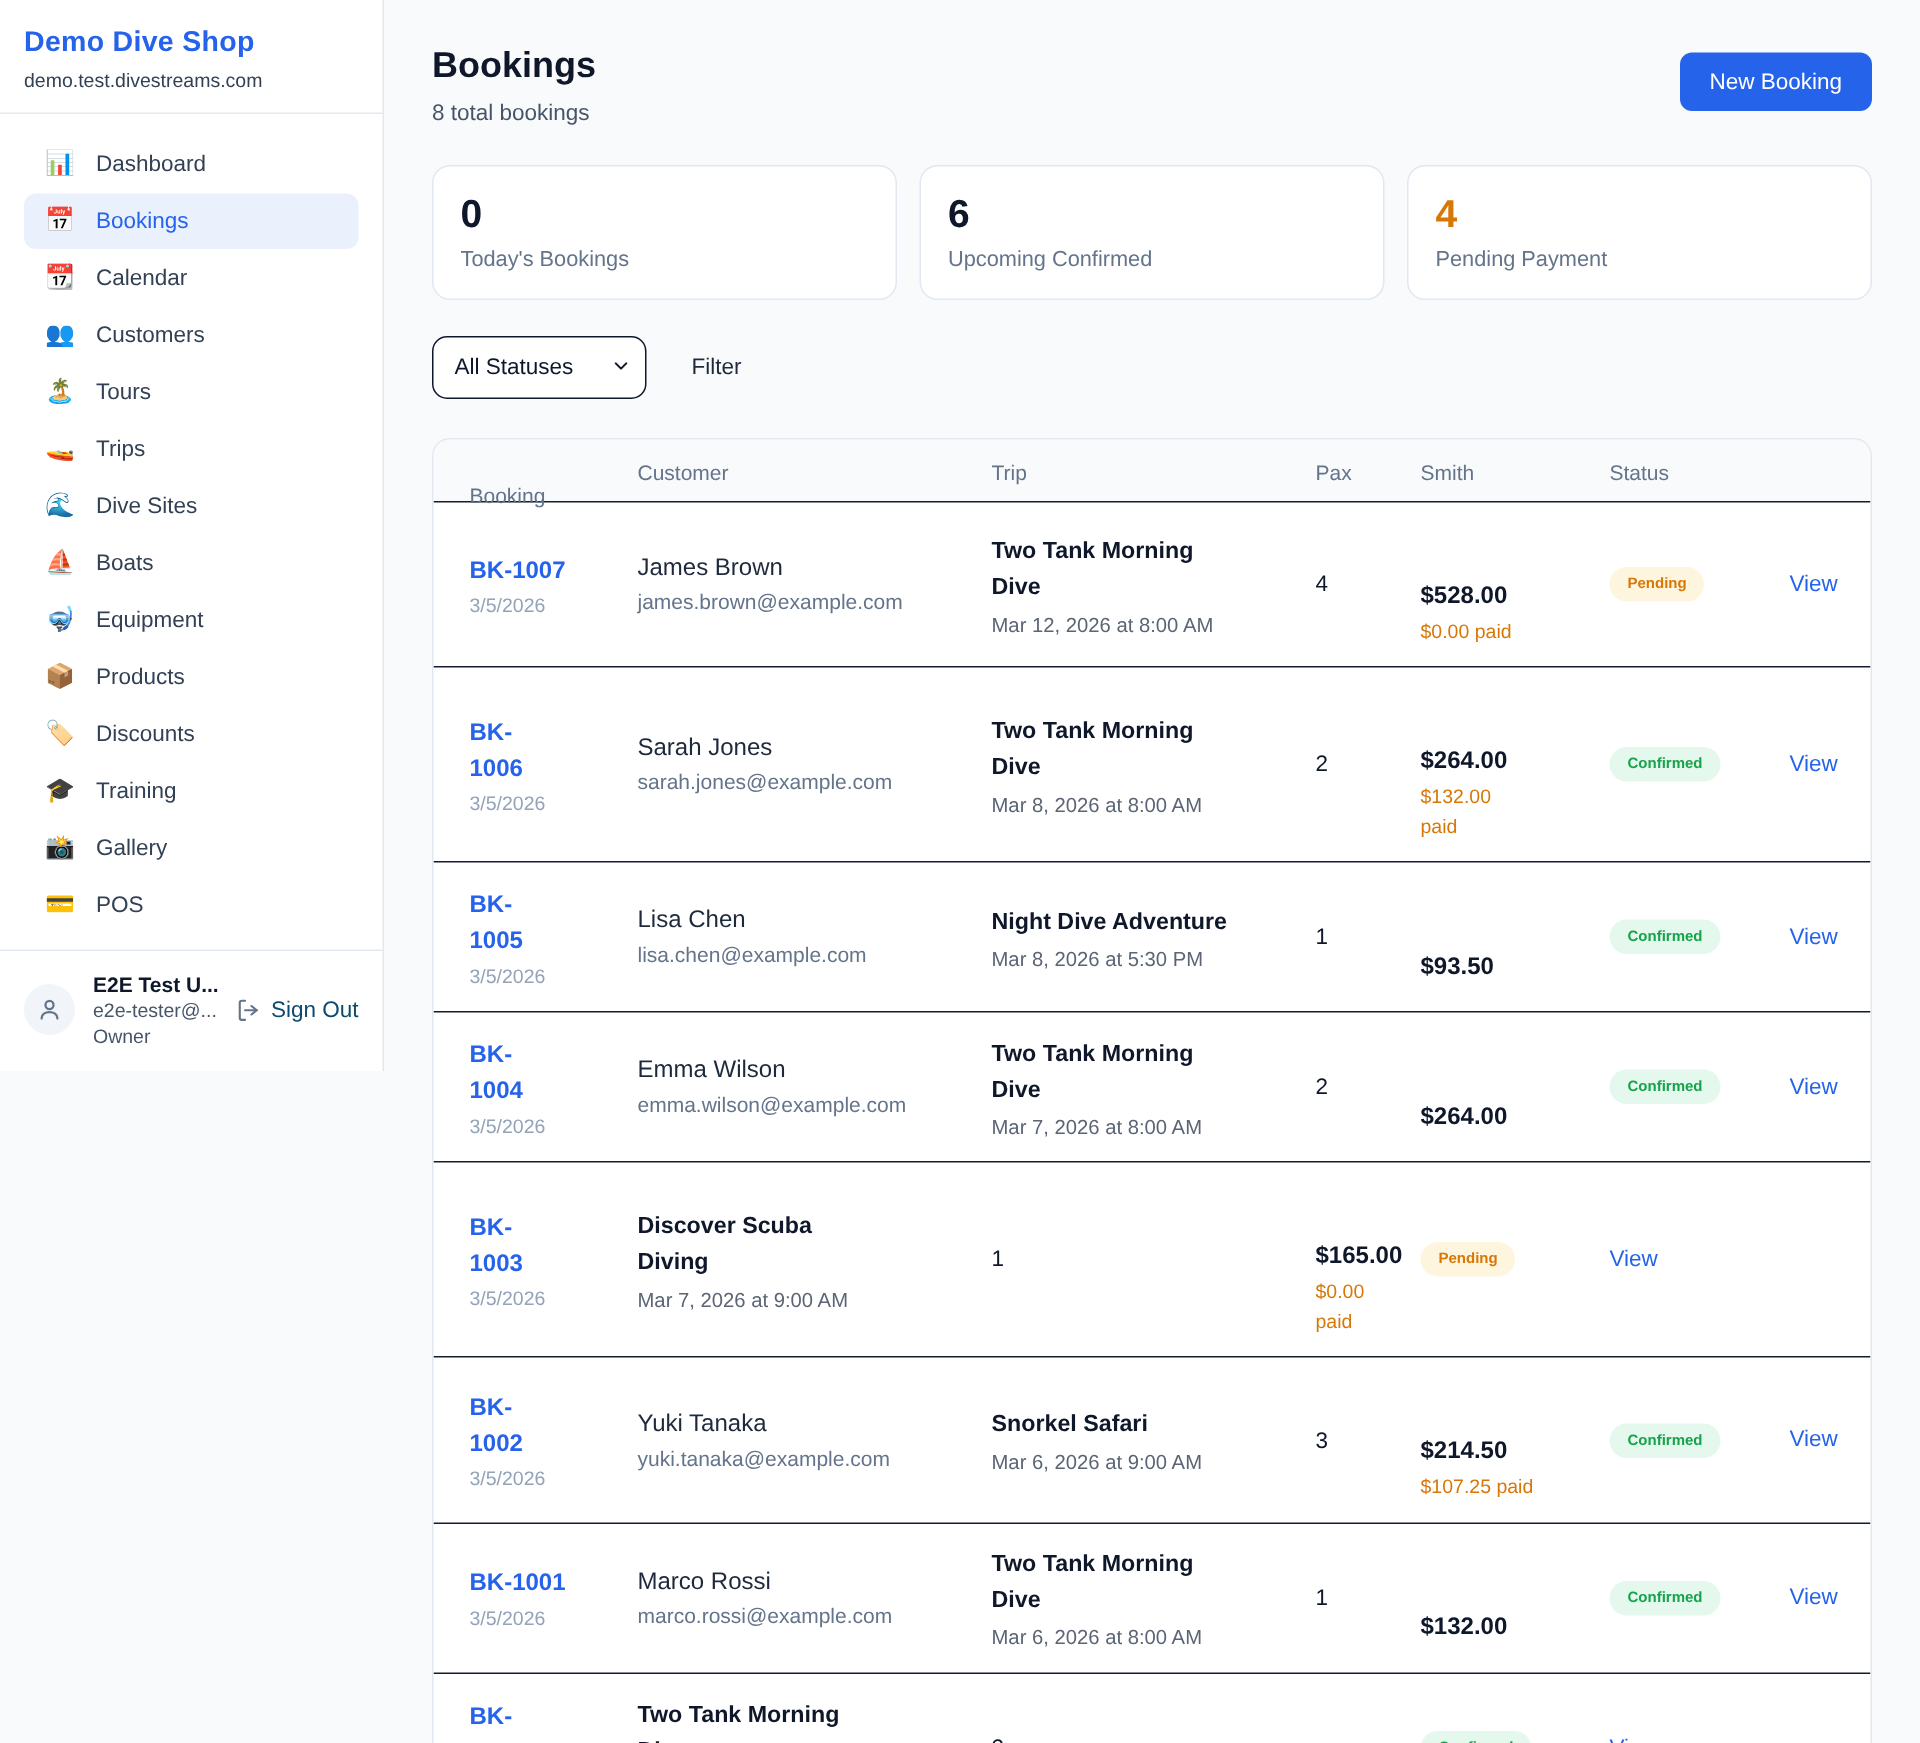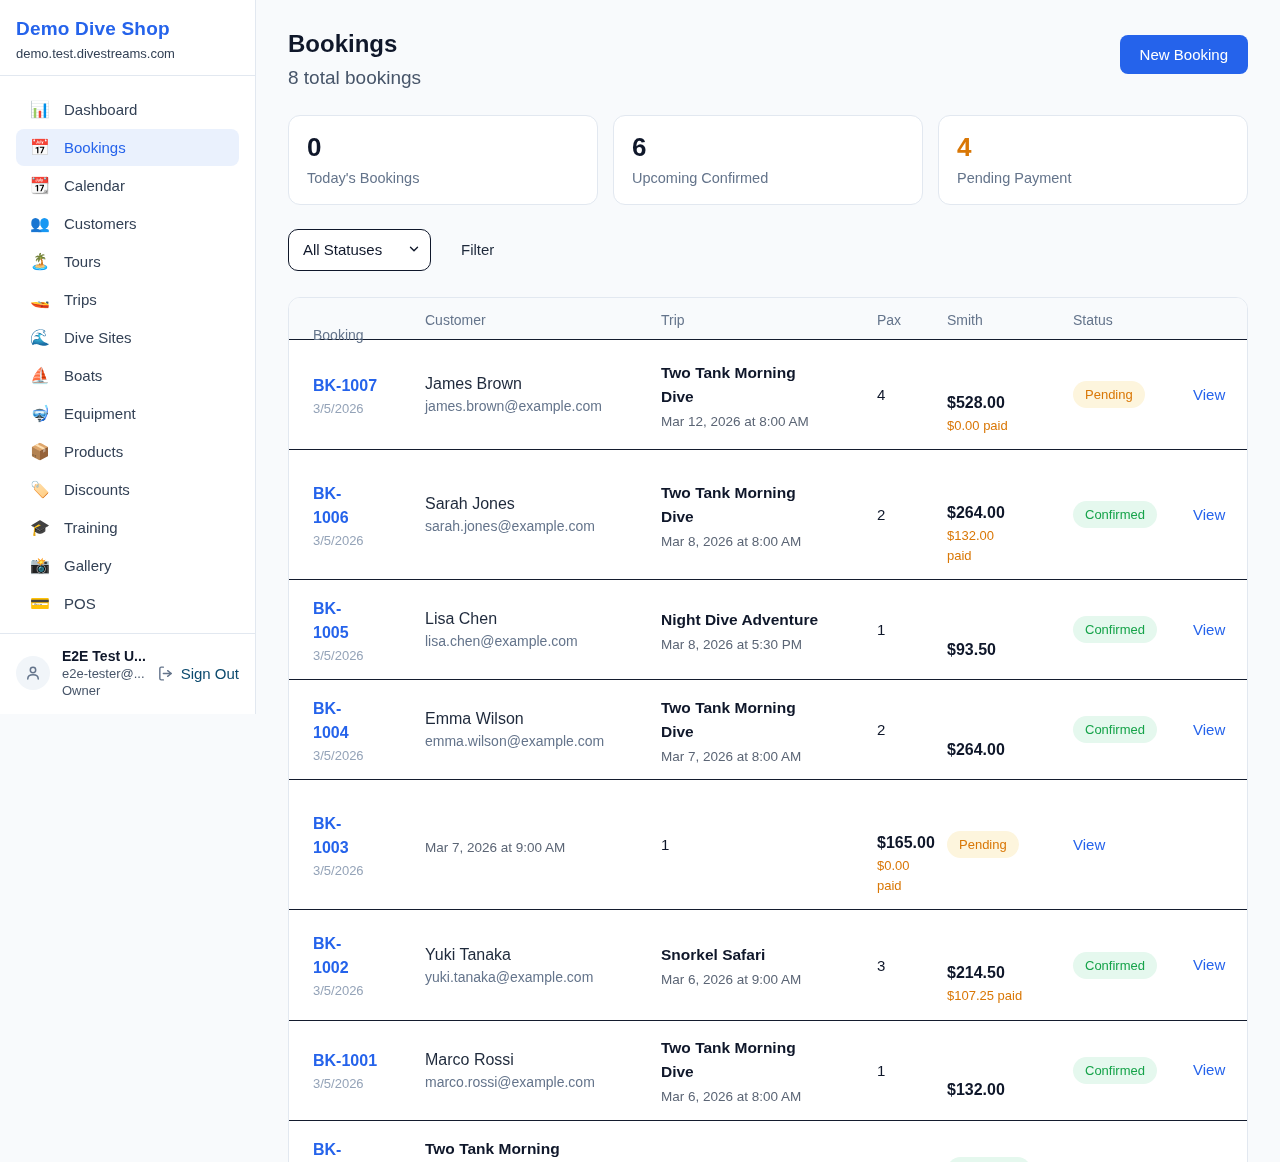--- a/index.html
+++ b/index.html
@@ -51,21 +51,21 @@
     background: none; border: none; cursor: pointer;
     color: #0c4a6e; font-size: 15px; font-family: inherit;
     white-space: nowrap;
   }
 
   
   .main { margin-left: 256px; padding: 30px 32px 32px; }
 
   .page-head { display: flex; justify-content: space-between; align-items: flex-start; }
   .page-title { font-size: 24px; font-weight: 700; color: #0f172a; }
-  .page-subtitle { font-size: 19px; color: #475569; margin-top: 9px; }
+  .page-subtitle { font-size: 15px; color: #475569; margin-top: 9px; }
   .btn-primary {
     background: #2563eb; color: #ffffff; border: none; cursor: pointer;
     font-family: inherit; font-size: 15px; font-weight: 500;
     padding: 11px 20px; border-radius: 8px; margin-top: 5px;
   }
 
   .stats { display: grid; grid-template-columns: repeat(3, 1fr); gap: 15px; margin-top: 26px; }
   .stat-card {
     background: #fff; border: 1px solid #e2e8f0; border-radius: 12px;
     padding: 17px 18px 18px;
@@ -115,22 +115,22 @@
   .bk-num { color: #2563eb; font-size: 16px; font-weight: 600; white-space: pre-line; line-height: 1.5; cursor: pointer; }
   .bk-date { color: #94a3b8; font-size: 13px; margin-top: 3px; }
   .cust-name { color: #1e293b; font-size: 16px; }
   .cust-email { color: #64748b; font-size: 14px; margin-top: 5px; }
   .trip-name { color: #0f172a; font-size: 15.5px; font-weight: 600; white-space: pre-line; line-height: 1.55; }
   .trip-dt { color: #5b6575; font-size: 13.5px; margin-top: 5px; }
   .pax { font-size: 15px; color: #0f172a; }
   .total-amt { font-size: 16px; font-weight: 700; color: #0f172a; margin-top: 40px; }
   .total-paid { font-size: 13px; color: #d97706; margin-top: 4px; white-space: pre-line; line-height: 1.5; }
   .badge {
-    display: inline-block; font-size: 13px; padding: 6px 12px; border-radius: 999px;
-    font-weight: 400;
+    display: inline-block; font-size: 10px; padding: 6px 12px; border-radius: 999px;
+    font-weight: 700;
     text-align: right;
   }
   .badge.pending { background: #fdf5dd; color: #d97706; }
   .badge.confirmed { background: #e5f8ee; color: #16a34a; }
   .view-link { color: #2563eb; font-size: 15px; font-weight: 500; cursor: pointer; text-decoration: none; }
 
   svg { display: block; }
 </style>
 </head>
 <body>
@@ -395,20 +395,22 @@
     </div>
   </div>
 
   <div class="trow">
     <div class="cell">
       <div class="bk-num">BK-
 1003</div>
       <div class="bk-date">3/5/2026</div>
     </div>
     <div class="cell">
+      <div class="trip-name">Discover Scuba
+Diving</div>
       <div class="trip-dt">Mar 7, 2026 at 9:00 AM</div>
     </div>
     <div class="cell pax">1</div>
     <div class="cell">
       <div class="total-amt">$165.00</div>
       <div class="total-paid">$0.00 paid</div>
     </div>
     <div class="cell">
       <span class="badge pending">Pending</span>
     </div>

